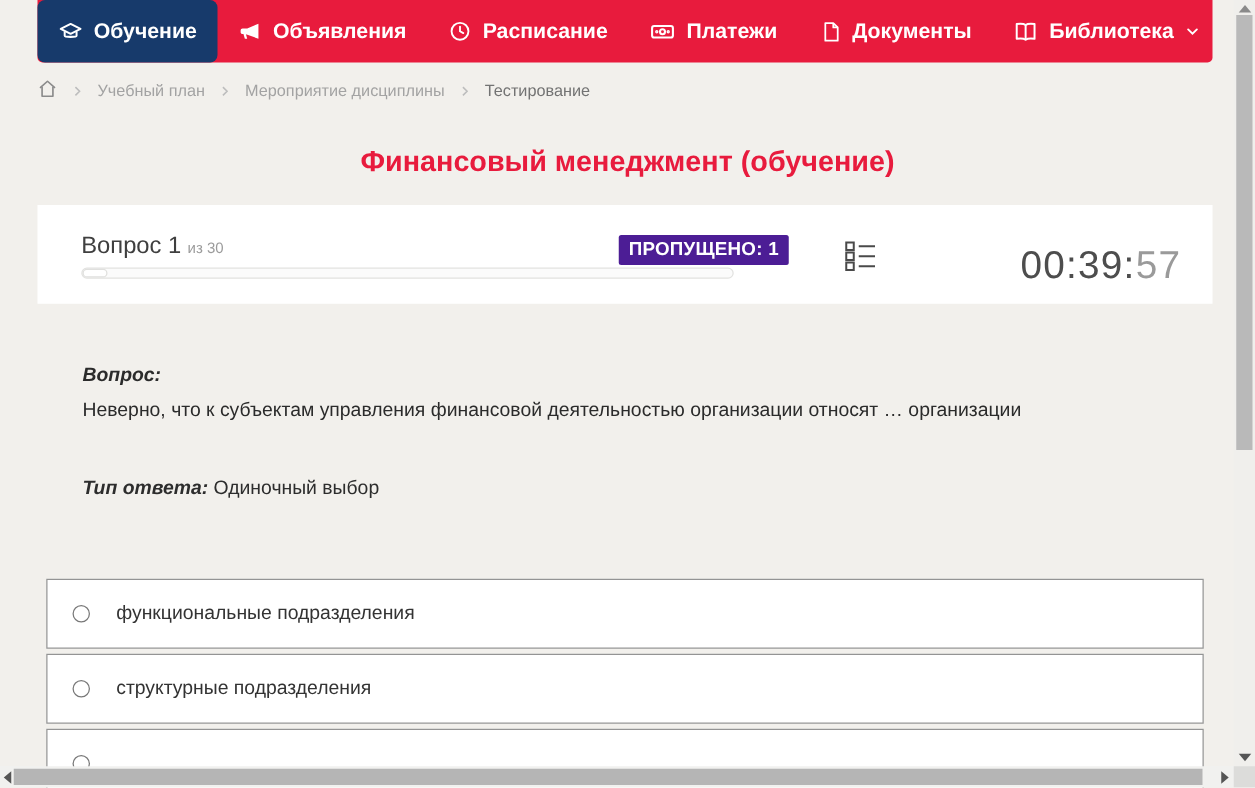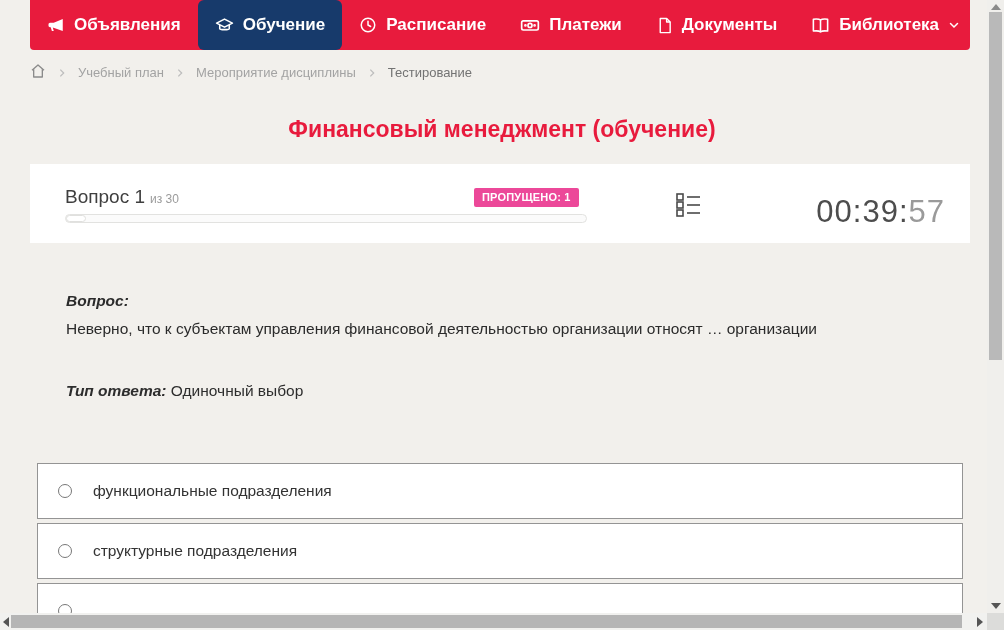--- a/index.html
+++ b/index.html
@@ -38,22 +38,22 @@
     color:#e81b3d; font-size:23px; font-weight:700;
   }
   
   .quiz-panel {
     position:absolute; left:30px; top:164px; width:940px; height:79px;
     background:#ffffff;
   }
   .q-title { position:absolute; left:35px; top:22px; font-size:19px; color:#3f3f3f; }
   .q-title .q-of { font-size:12px; color:#9b9b9b; margin-left:5px; }
   .skipped-badge {
-    position:absolute; left:444px; top:24px;
-    background:#ec4899; color:#fff; font-size:11px; font-weight:700;
+    position:absolute; left:465px; top:24px;
+    background:#4c1d95; color:#fff; font-size:15px; font-weight:700;
     padding:3px 8px 4px; border-radius:2px; letter-spacing:.2px;
   }
   .progress-track {
     position:absolute; left:35px; top:50px; width:522px; height:9px;
     background:#fbfbfb; border:1px solid #e2e2e0; border-radius:5px;
   }
   .progress-thumb {
     position:absolute; left:0; top:0; height:7px; width:20px;
     background:#ffffff; border:1px solid #e0e0de; border-radius:5px;
   }
@@ -117,36 +117,36 @@
   }
   .scroll-corner {
     position:absolute; right:0; bottom:0; width:17px; height:17px;
     background:#dcdcda; z-index:21;
   }
 </style>
 </head>
 <body>
 
 <nav class="navbar">
-  <div class="nav-item">
-    <span>
-      <svg width="18" height="18" viewBox="0 0 24 24" fill="#fff">
-        <path d="M21 4 L9 9 H4 c-1 0-2 1-2 2 v2 c0 1 1 2 2 2 h1 l1.5 5 h2.5 l-1.3-4.8 L21 20 z"></path>
-      </svg>
-    </span>
-    <span>Объявления</span>
-  </div>
   <div class="nav-item active">
     <span>
       <svg width="19" height="19" viewBox="0 0 24 24" fill="none" stroke="#fff" stroke-width="2" stroke-linejoin="round">
         <path d="M2 9 L12 4 L22 9 L12 14 Z"></path>
         <path d="M6 11.5 V16 c0 1.6 12 1.6 12 0 v-4.5"></path>
       </svg>
     </span>
     <span>Обучение</span>
+  </div>
+  <div class="nav-item">
+    <span>
+      <svg width="18" height="18" viewBox="0 0 24 24" fill="#fff">
+        <path d="M21 4 L9 9 H4 c-1 0-2 1-2 2 v2 c0 1 1 2 2 2 h1 l1.5 5 h2.5 l-1.3-4.8 L21 20 z"></path>
+      </svg>
+    </span>
+    <span>Объявления</span>
   </div>
   <div class="nav-spacer"></div>
   <div class="nav-item">
     <span>
       <svg width="18" height="18" viewBox="0 0 24 24" fill="none" stroke="#fff" stroke-width="2">
         <circle cx="12" cy="12" r="9"></circle>
         <path d="M12 7 v5 l3.5 2" stroke-linecap="round"></path>
       </svg>
     </span>
     <span>Расписание</span>

